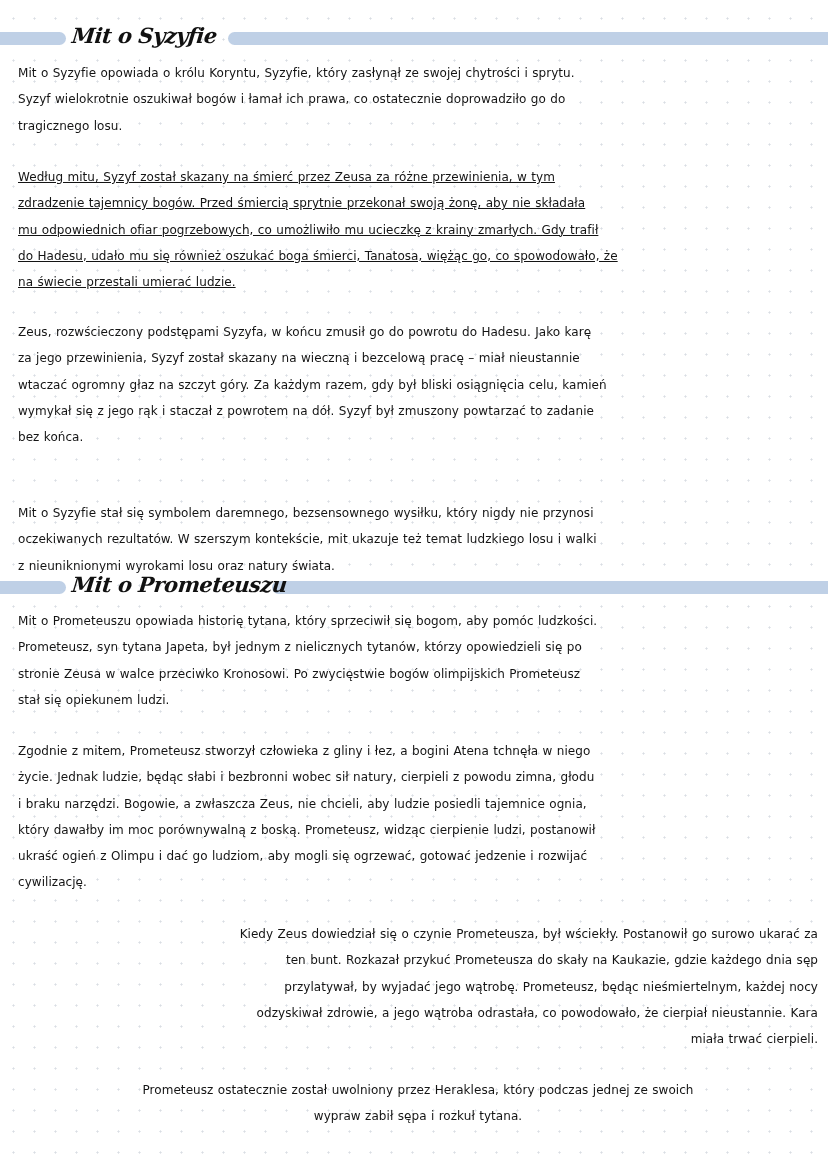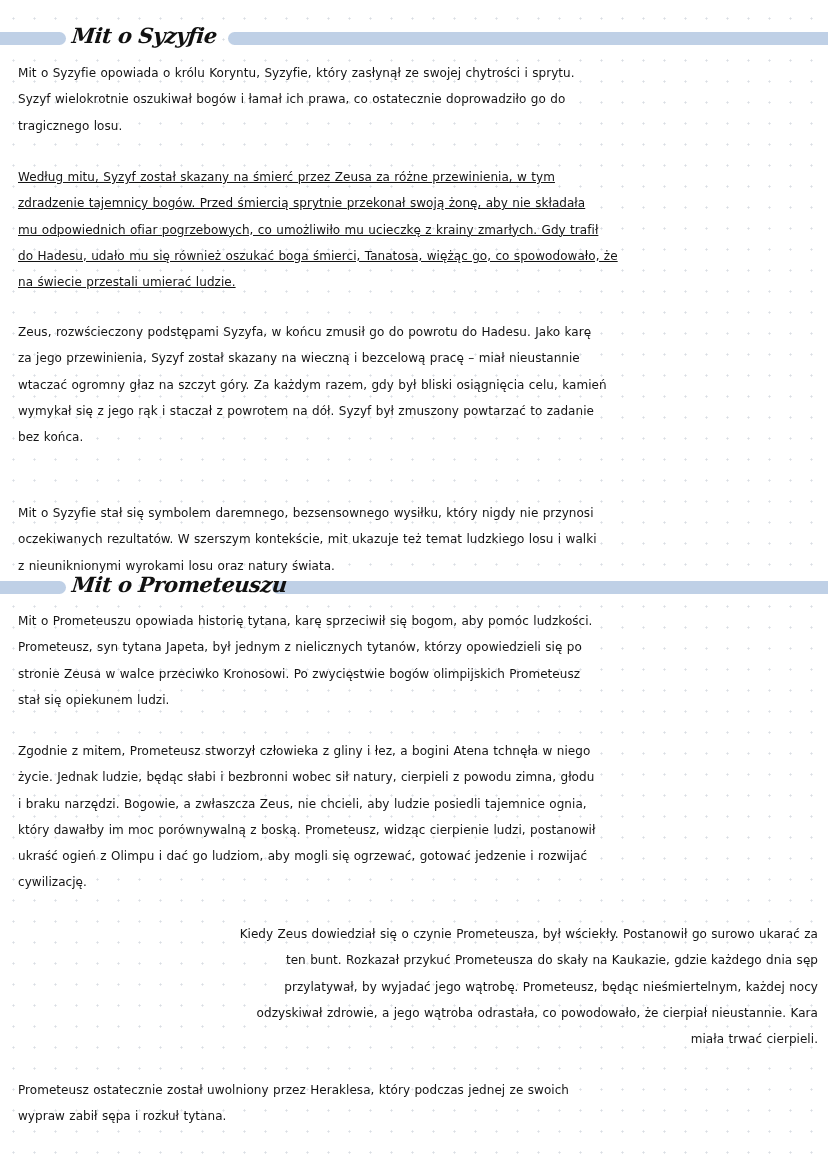--- a/index.html
+++ b/index.html
@@ -106,21 +106,21 @@
   <span class="line">z nieuniknionymi wyrokami losu oraz natury świata.</span>
 </p>
 
 <div class="section-heading" style="top:575px;">
   <div class="heading-bar-left"></div>
   <div class="heading-bar-right" style="left:272px;"></div>
   <div class="heading-text">Mit o Prometeuszu</div>
 </div>
 
 <p class="paragraph" style="top:608px;">
-  <span class="line">Mit o Prometeuszu opowiada historię tytana, karę sprzeciwił się bogom, aby pomóc ludzkości.</span>
+  <span class="line">Mit o Prometeuszu opowiada historię tytana, który sprzeciwił się bogom, aby pomóc ludzkości.</span>
   <span class="line">Prometeusz, syn tytana Japeta, był jednym z nielicznych tytanów, którzy opowiedzieli się po</span>
   <span class="line">stronie Zeusa w walce przeciwko Kronosowi. Po zwycięstwie bogów olimpijskich Prometeusz</span>
   <span class="line">stał się opiekunem ludzi.</span>
 </p>
 
 <p class="paragraph" style="top:738px;">
   <span class="line">Zgodnie z mitem, Prometeusz stworzył człowieka z gliny i łez, a bogini Atena tchnęła w niego</span>
   <span class="line">życie. Jednak ludzie, będąc słabi i bezbronni wobec sił natury, cierpieli z powodu zimna, głodu</span>
   <span class="line">i braku narzędzi. Bogowie, a zwłaszcza Zeus, nie chcieli, aby ludzie posiedli tajemnice ognia,</span>
   <span class="line">który dawałby im moc porównywalną z boską. Prometeusz, widząc cierpienie ludzi, postanowił</span>
@@ -129,16 +129,16 @@
 </p>
 
 <p class="paragraph" style="top:921px;text-align:right;">
   <span class="line">Kiedy Zeus dowiedział się o czynie Prometeusza, był wściekły. Postanowił go surowo ukarać za</span>
   <span class="line">ten bunt. Rozkazał przykuć Prometeusza do skały na Kaukazie, gdzie każdego dnia sęp</span>
   <span class="line">przylatywał, by wyjadać jego wątrobę. Prometeusz, będąc nieśmiertelnym, każdej nocy</span>
   <span class="line">odzyskiwał zdrowie, a jego wątroba odrastała, co powodowało, że cierpiał nieustannie. Kara</span>
   <span class="line">miała trwać cierpieli.</span>
 </p>
 
-<p class="paragraph" style="top:1077px;">
+<p class="paragraph" style="top:1077px;text-align:center;">
   <span class="line">Prometeusz ostatecznie został uwolniony przez Heraklesa, który podczas jednej ze swoich</span>
   <span class="line">wypraw zabił sępa i rozkuł tytana.</span>
 </p>
 
 </body></html>

